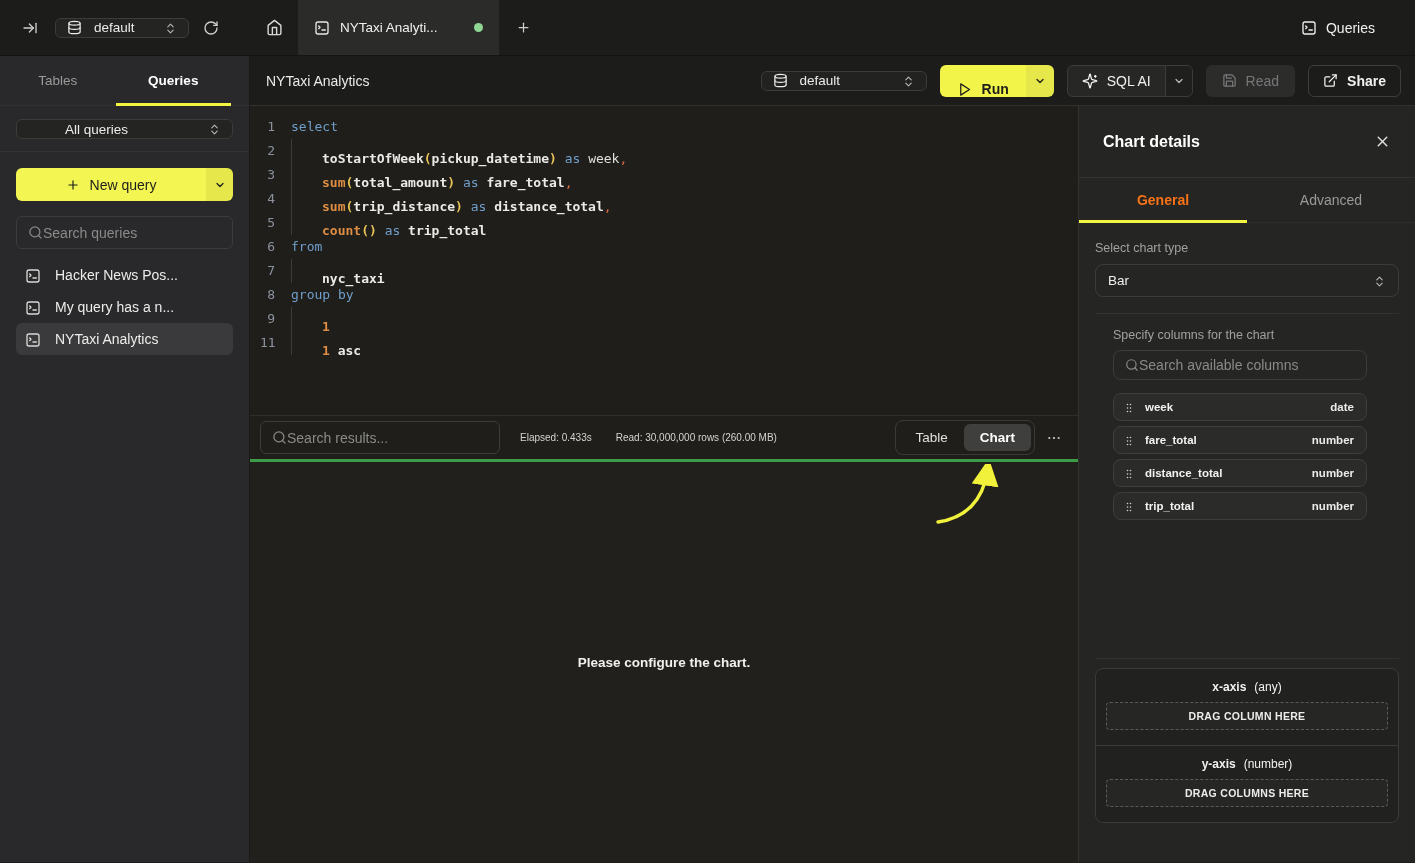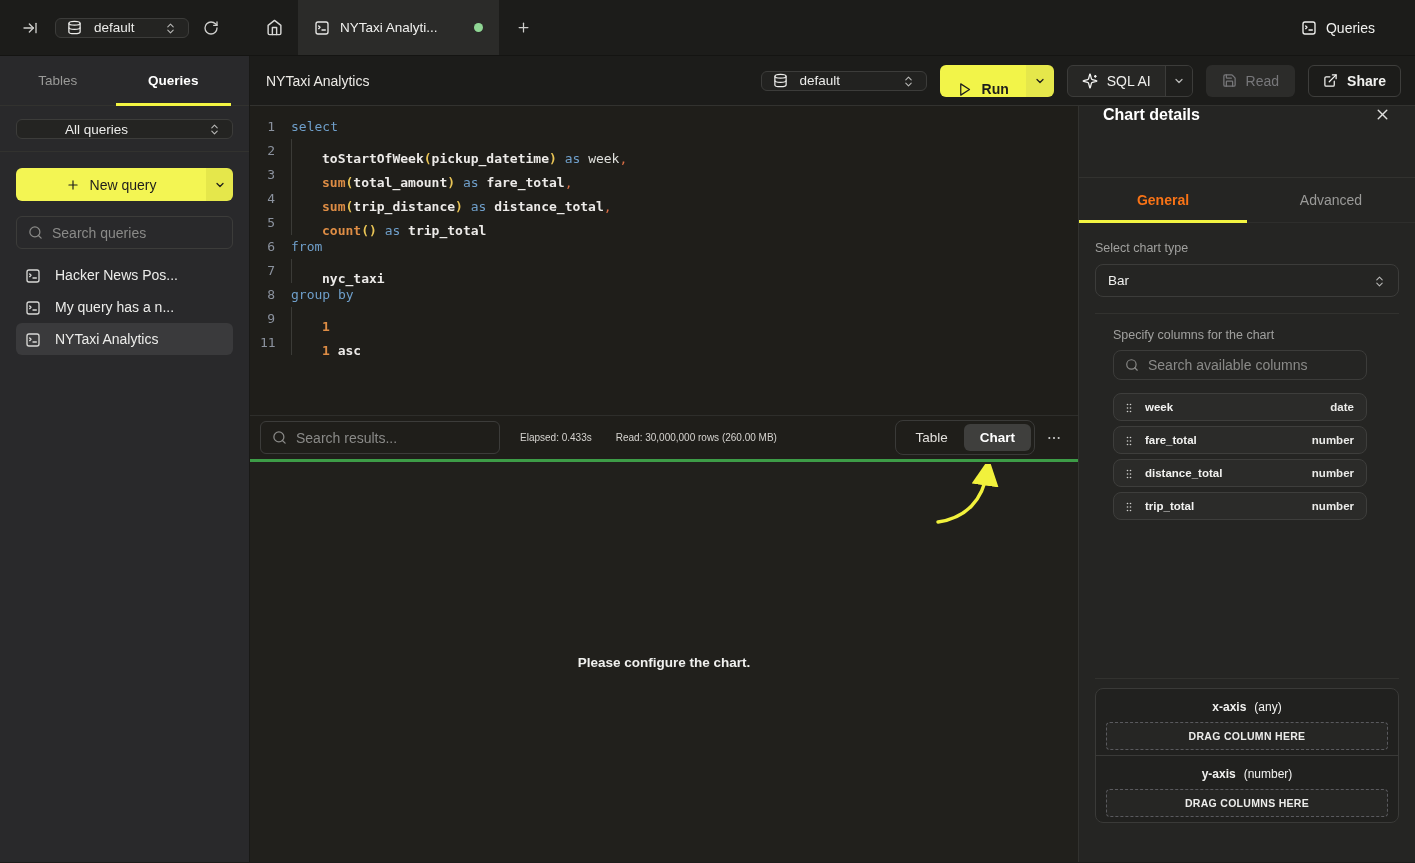--- a/index.html
+++ b/index.html
@@ -37,21 +37,21 @@
   .side-tabs { height:50px; flex:none; display:flex; padding-right:18px; border-bottom:1px solid #32322f; }
   .side-tab { flex:1; display:flex; align-items:center; justify-content:center; position:relative; color:#9a9a98; font-size:13.5px; cursor:pointer; }
   .side-tab.active { color:#ffffff; font-weight:700; }
   .side-tab.active::after { content:""; position:absolute; left:0; right:0; bottom:-1px; height:3px; background:#f3f542; }
   .side-filter { margin:13px 16px 0; }
   .side-filter .select-box { width:100%;padding-left:48px; }
   .side-divider { margin-top:12px; border-bottom:1px solid #32322f; }
   .new-query { margin:16px 16px 0; height:33px; display:flex; border-radius:6px; overflow:hidden; cursor:pointer; font-size:14px; color:#1e1e1c; }
   .nq-main { flex:1; background:#f3f553; display:flex; align-items:center; justify-content:center; gap:10px; font-weight:500; }
   .nq-caret { width:27px; background:#e5e74b; display:flex; align-items:center; justify-content:center; color:#1e1e1c; }
-  .search-field { height:33px; display:flex; align-items:center; gap:9px; padding:0 11px; border:1px solid #3c3c3a; border-radius:6px; color:#8a8a88; }
+  .search-field { height:33px; display:flex; align-items:center; padding:0 11px; border:1px solid #3c3c3a; border-radius:6px; color:#8a8a88; }
   .search-field input { border:none; outline:none; background:transparent; color:#e8e8e6; font-family:inherit; font-size:14px; width:100%; }
   .search-field input::placeholder { color:#8a8a88; }
   .side-search { margin:15px 16px 0; }
   .query-list { margin:10px 16px 0; display:flex; flex-direction:column; }
   .query-item { height:32px; display:flex; align-items:center; gap:14px; padding:0 8px 0 9px; border-radius:6px; color:#ececea; font-size:14px; cursor:pointer; white-space:nowrap; }
   .query-item.selected { background:#3a3a3c; }
   .query-item .q-ic { color:#d8d8d6; }
 
   
   .main-col { flex:1; display:flex; flex-direction:column; min-width:0; }
@@ -98,41 +98,41 @@
 
   .green-divider { height:3px; flex:none; background:#3d9c47; }
 
   
   .chart-area { flex:1; background:#21201c; position:relative; display:flex; align-items:center; justify-content:center; }
   .chart-msg { font-size:13.5px; font-weight:700; color:#f0f0ee; }
   .hint-arrow { position:absolute; top:2px; left:680px; }
 
   
   .panel { width:337px; flex:none; background:#252523; border-left:1px solid #32322f; display:flex; flex-direction:column; }
-  .panel-header { height:72px; flex:none; display:flex; align-items:flex-start; padding:0 24px; border-bottom:1px solid #32322f; }
+  .panel-header { height:72px; flex:none; display:flex; align-items:center; padding:0 24px; border-bottom:1px solid #32322f; }
   .panel-title { font-size:16px; font-weight:700; color:#ffffff; }
   .panel-close { margin-left:auto; color:#e0e0de; }
   .panel-tabs { height:45px; flex:none; display:flex; border-bottom:1px solid #2e2e2c; }
   .panel-tab { flex:1; display:flex; align-items:center; justify-content:center; position:relative; font-size:14px; color:#9a9a98; cursor:pointer; }
   .panel-tab.active { color:#f97316; font-weight:700; }
   .panel-tab.active::after { content:""; position:absolute; left:0; right:0; bottom:-1px; height:3px; background:#f3f542; }
   .panel-body { flex:1; display:flex; flex-direction:column; padding:18px 16px 39px; min-height:0; }
   .field-label { font-size:12.5px; color:#a0a09e; margin-bottom:9px; }
   .panel-select { height:33px; display:flex; align-items:center; padding:0 12px; border:1px solid #3c3c3a; border-radius:8px; font-size:13.5px; color:#f0f0ee; cursor:pointer; }
   .panel-divider { border-bottom:1px solid #32322f; margin:16px 0 14px; }
   .columns-section { margin-left:18px; width:254px; display:flex; flex-direction:column; }
   .columns-search { height:30px; margin-top:8px; border-radius:8px; font-size:13.5px; }
   .column-list { margin-top:13px; display:flex; flex-direction:column; gap:5px; }
   .column-chip { height:28px; display:flex; align-items:center; padding:0 12px 0 9px; background:#2b2b29; border:1px solid #3e3e3c; border-radius:8px; cursor:grab; }
   .column-chip .grip { color:#cfcfcd; margin-right:10px; }
   .chip-name { font-size:11.5px; font-weight:700; color:#f2f2f0; }
   .chip-type { margin-left:auto; font-size:11.5px; font-weight:700; color:#eaeae8; }
   .axis-divider { margin-top:auto; border-bottom:1px solid #32322f; margin-bottom:9px; }
   .axis-box { border:1px solid #3a3a38; border-radius:8px; background:#21211f; }
-  .axis-section { padding:9px 10px 5px; }
+  .axis-section { padding:9px 10px 15px; }
   .axis-section.first { border-bottom:1px solid #3a3a38; }
   .axis-label-row { display:flex; align-items:center; justify-content:center; gap:8px; height:18px; font-size:12px; color:#f2f2f0; }
   .axis-name { font-weight:700; }
   .drop-zone { margin-top:6px; height:28px; border:1px dashed #5a5a5e; border-radius:4px; background:#262624; display:flex; align-items:center; justify-content:center; font-size:10.5px; font-weight:700; letter-spacing:.3px; color:#ececea; }
 </style>
 </head>
 <body>
 
 <div class="top-bar">
   <div class="tb-left">

